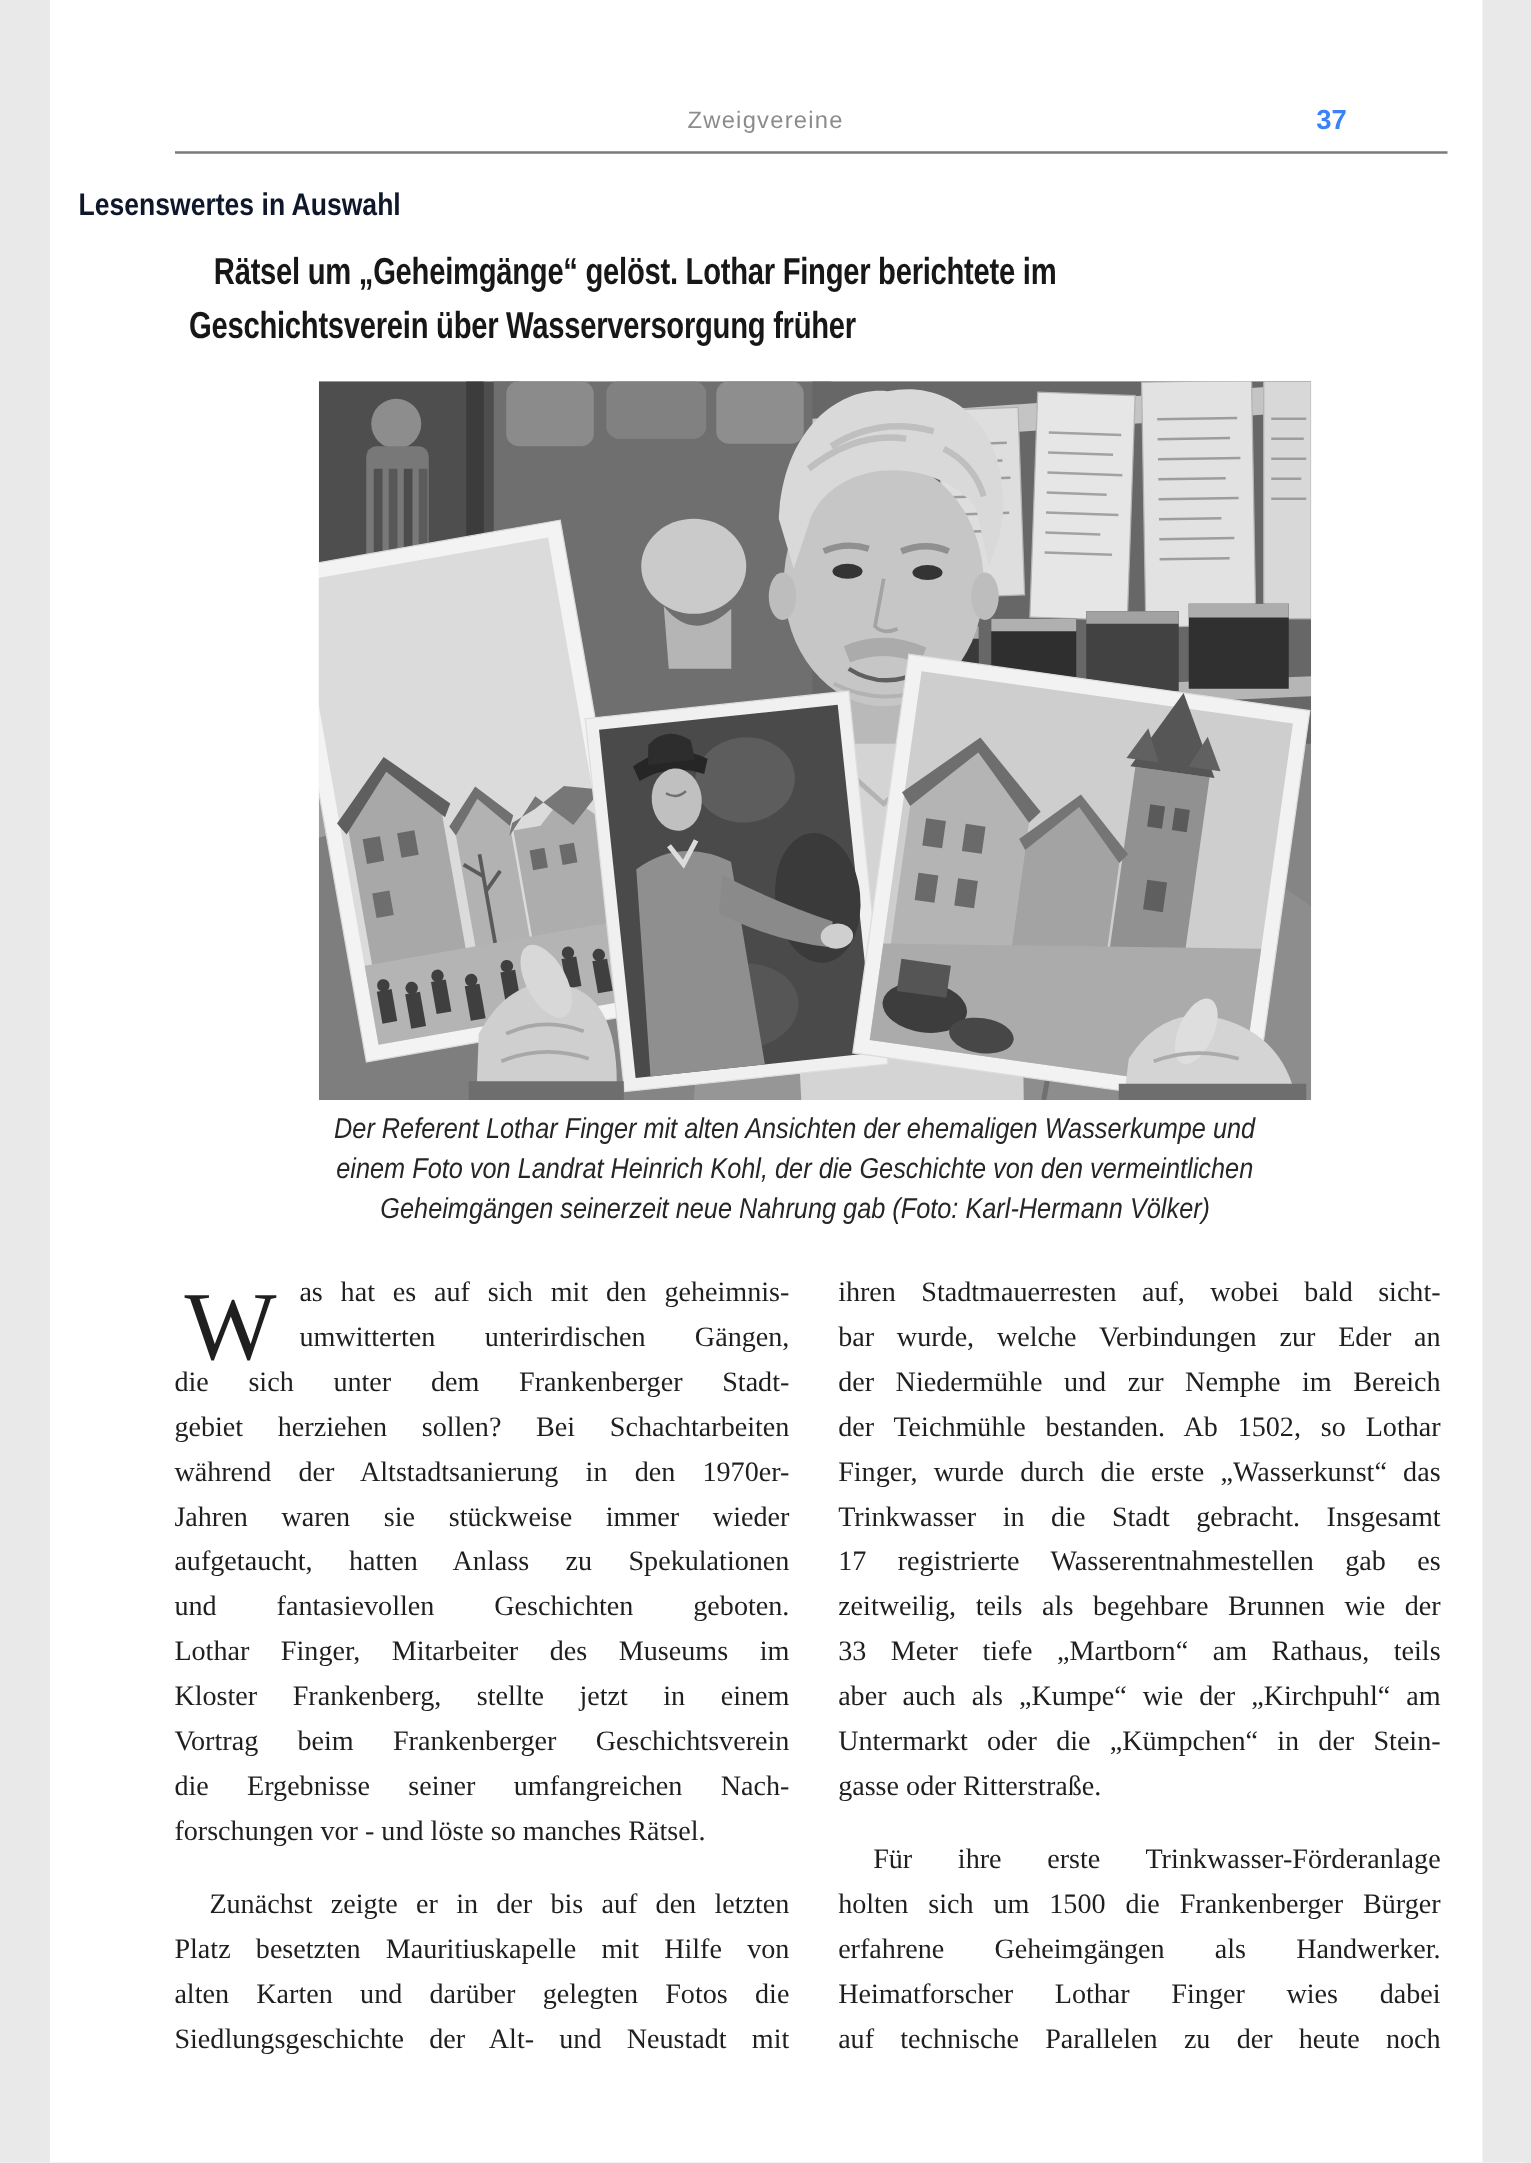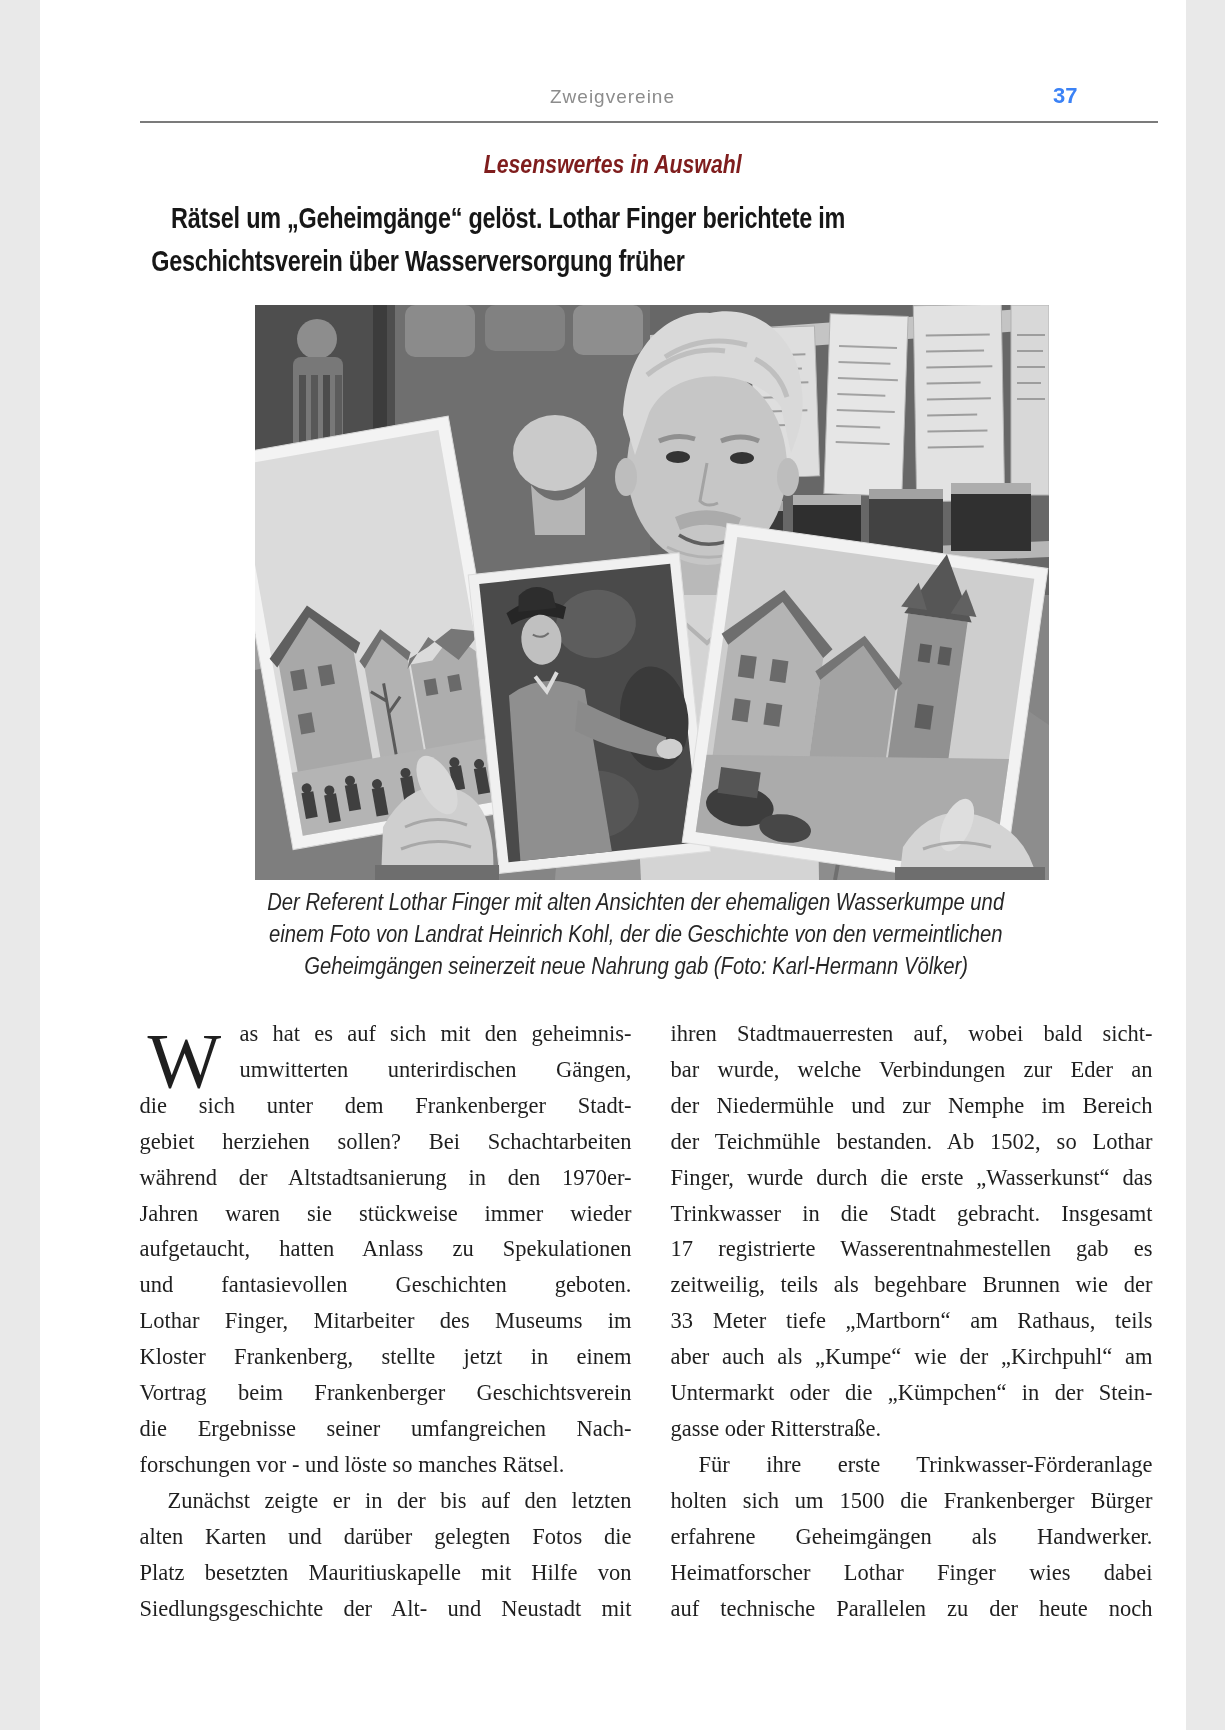--- a/index.html
+++ b/index.html
@@ -7,22 +7,22 @@
         font-family:"Liberation Serif",serif;color:#1f1f1f;overflow:hidden;}
 
   
   .running-head{position:absolute;top:86px;left:0;right:0;text-align:center;
         font-family:"Liberation Sans",sans-serif;font-size:19px;letter-spacing:1px;color:#8c8c8c;}
   .page-number{position:absolute;top:83px;right:108px;
         font-family:"Liberation Sans",sans-serif;font-size:22px;color:#3b82f6;font-weight:bold;}
   .head-rule{position:absolute;top:121px;left:100px;width:1018px;height:2px;background:#7b7b7b;}
 
   
-  .kicker{position:absolute;top:150px;left:0;right:0;text-align:center;
-        font-family:"Liberation Sans",sans-serif;font-weight:bold;font-size:25px;color:#7f1d1d;font-style:italic;}
+  .kicker{position:absolute;top:150px;left:0;right:0;
+        font-family:"Liberation Sans",sans-serif;font-weight:bold;font-size:25px;color:#0f172a;}
   .title-block{position:absolute;top:196px;left:0;right:0;text-align:left;
         font-family:"Liberation Sans",sans-serif;font-weight:bold;font-size:30px;
         line-height:43px;color:#171717;letter-spacing:-0.3px;padding-left:36px;}
   .squeeze85{display:inline-block;transform:scaleX(.85);transform-origin:center;white-space:nowrap;}
   .squeeze78{display:inline-block;transform:scaleX(.78);transform-origin:center;white-space:nowrap;}
   .squeeze88{display:inline-block;transform:scaleX(.88);transform-origin:center;white-space:nowrap;}
 
   
   .figure{position:absolute;left:215px;top:305px;width:794px;height:575px;overflow:hidden;}
   .figure svg{display:block;}
@@ -32,21 +32,21 @@
         font-family:"Liberation Sans",sans-serif;font-style:italic;font-size:23px;
         color:#262626;}
   .cap-line{height:32px;line-height:32px;padding-left:47px;}
 
   
   .col{position:absolute;top:1016px;font-size:22.5px;line-height:35.9px;color:#1f1f1f;}
   .col-left{left:100px;width:492px;}
   .col-right{left:631px;width:482px;}
   .ln{text-align:justify;text-align-last:justify;}
   .ln.end{text-align-last:left;}
-  .ln.ind{text-indent:28px;}
+  .ln.ind{text-indent:28px;margin-top:22px;}
   .ln.dcpad{padding-left:100px;}
   .dropcap{position:absolute;left:108px;top:1022px;font-size:78px;line-height:1;
         font-family:"Liberation Serif",serif;color:#1f1f1f;}
 </style>
 </head>
 <body>
 
 <div class="page">
 
   <div class="running-head">Zweigvereine</div>
@@ -260,22 +260,22 @@
       <div class="ln">während der Altstadtsanierung in den 1970er-</div>
       <div class="ln">Jahren waren sie stückweise immer wieder</div>
       <div class="ln">aufgetaucht, hatten Anlass zu Spekulationen</div>
       <div class="ln">und fantasievollen Geschichten geboten.</div>
       <div class="ln">Lothar Finger, Mitarbeiter des Museums im</div>
       <div class="ln">Kloster Frankenberg, stellte jetzt in einem</div>
       <div class="ln">Vortrag beim Frankenberger Geschichtsverein</div>
       <div class="ln">die Ergebnisse seiner umfangreichen Nach-</div>
       <div class="ln end">forschungen vor - und löste so manches Rätsel.</div>
       <div class="ln ind">Zunächst zeigte er in der bis auf den letzten</div>
+      <div class="ln">Platz besetzten Mauritiuskapelle mit Hilfe von</div>
       <div class="ln">alten Karten und darüber gelegten Fotos die</div>
-      <div class="ln">Platz besetzten Mauritiuskapelle mit Hilfe von</div>
       <div class="ln">Siedlungsgeschichte der Alt- und Neustadt mit</div>
     </div>
 
   <div class="col col-right">
 
   <div class="ln">ihren Stadtmauerresten auf, wobei bald sicht-</div>
       <div class="ln">bar wurde, welche Verbindungen zur Eder an</div>
       <div class="ln">der Niedermühle und zur Nemphe im Bereich</div>
       <div class="ln">der Teichmühle bestanden. Ab 1502, so Lothar</div>
       <div class="ln">Finger, wurde durch die erste „Wasserkunst“ das</div>

